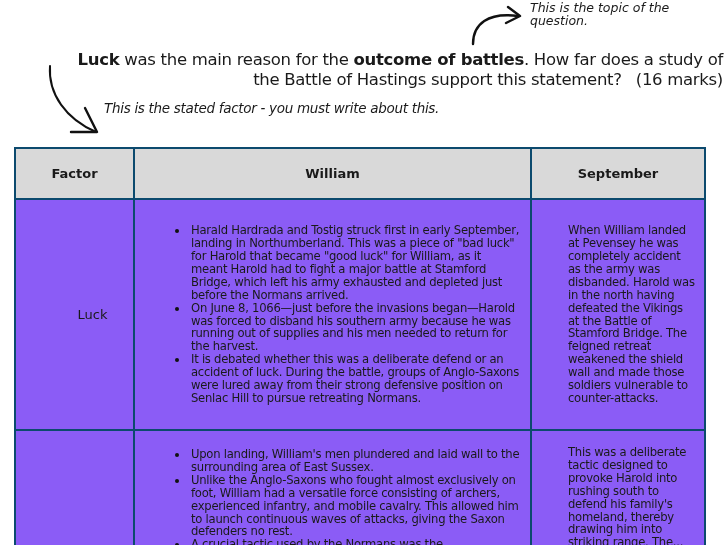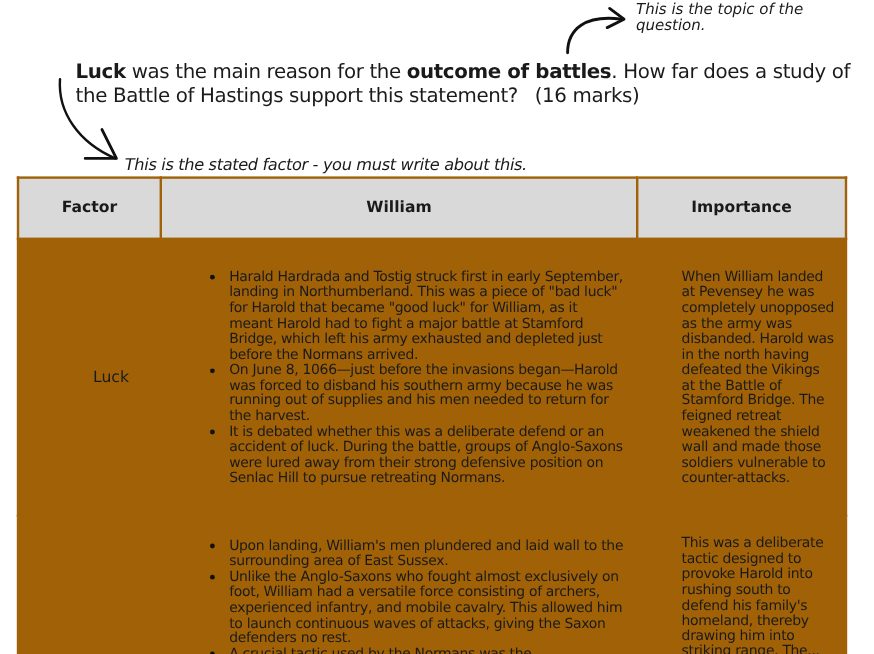--- a/index.html
+++ b/index.html
@@ -8,41 +8,42 @@
 
   .annot-top {
     position: absolute; left: 530px; top: 1px; width: 200px;
     font-family: "DejaVu Sans", sans-serif; font-style: italic;
     font-size: 12.5px; line-height: 13px; color: #1a1a1a;
   }
   .question {
     position: absolute; left: 63px; top: 50px; width: 660px;
     font-family: "DejaVu Sans", sans-serif; font-size: 16.5px; line-height: 20px; color: #1a1a1a;
     letter-spacing: -0.3px;
+    text-align: right;
   }
   .question b { font-weight: bold; }
   .question .marks { margin-left: 14px; }
   .annot-factor {
-    position: absolute; left: 104px; top: 130px;
+    position: absolute; left: 104px; top: 100px;
     font-family: "DejaVu Sans", sans-serif; font-style: italic; font-size: 13.5px; line-height: 16px;
     color: #1a1a1a; letter-spacing: -0.3px;
   }
   svg.arrow { position: absolute; overflow: visible; }
 
   table.grid {
     position: absolute; left: 14px; top: 147px; width: 690px;
     border-collapse: collapse; table-layout: fixed;
   }
-  table.grid th, table.grid td { border: 2px solid #a16207; }
+  table.grid th, table.grid td { border: 2px solid #0c4a6e; }
   table.grid th {
     background: #d9d9d9; height: 51px;
     font-family: "DejaVu Sans", sans-serif; font-weight: bold; font-size: 13px; color: #1a1a1a;
     text-align: center; vertical-align: middle;
   }
-  table.grid td { vertical-align: middle; background: #a16207; padding-left: 36px; }
+  table.grid td { vertical-align: middle; background: #8b5cf6; padding-left: 36px; }
   .c1 { width: 119px; }
   .c2 { width: 397px; }
   .c3 { width: 174px; }
   td.factor {
     text-align: center; font-family: "DejaVu Sans", sans-serif; font-size: 13px; color: #1a1a1a;
   }
   td.evidence { padding: 10px 10px 10px 18px; }
   td.evidence ul { list-style: none; }
   td.evidence li {
     position: relative; padding-left: 20px;
@@ -85,34 +86,34 @@
 <table class="grid">
   <colgroup>
       <col class="c1">
       <col class="c2">
       <col class="c3">
     </colgroup>
   <thead>
     <tr>
       <th>Factor</th>
       <th>William</th>
-      <th>Importance</th>
+      <th>September</th>
     </tr>
   </thead>
   <tbody>
     <tr class="row1">
       <td class="factor">Luck</td>
       <td class="evidence">
         <ul>
           <li>Harald Hardrada and Tostig struck first in early September, landing in Northumberland. This was a piece of "bad luck" for Harold that became "good luck" for William, as it meant Harold had to fight a major battle at Stamford Bridge, which left his army exhausted and depleted just before the Normans arrived.</li>
           <li>On June 8, 1066—just before the invasions began—Harold was forced to disband his southern army because he was running out of supplies and his men needed to return for the harvest.</li>
           <li>It is debated whether this was a deliberate defend or an accident of luck. During the battle, groups of Anglo-Saxons were lured away from their strong defensive position on Senlac Hill to pursue retreating Normans.</li>
         </ul>
       </td>
-      <td class="importance">When William landed at Pevensey he was completely unopposed as the army was disbanded. Harold was in the north having defeated the Vikings at the Battle of Stamford Bridge. The feigned retreat weakened the shield wall and made those soldiers vulnerable to counter-attacks.</td>
+      <td class="importance">When William landed at Pevensey he was completely accident as the army was disbanded. Harold was in the north having defeated the Vikings at the Battle of Stamford Bridge. The feigned retreat weakened the shield wall and made those soldiers vulnerable to counter-attacks.</td>
     </tr>
     <tr class="row2">
       <td class="factor"></td>
       <td class="evidence">
         <ul>
           <li>Upon landing, William's men plundered and laid wall to the surrounding area of East Sussex.</li>
           <li>Unlike the Anglo-Saxons who fought almost exclusively on foot, William had a versatile force consisting of archers, experienced infantry, and mobile cavalry. This allowed him to launch continuous waves of attacks, giving the Saxon defenders no rest.</li>
           <li>A crucial tactic used by the Normans was the...</li>
         </ul>
       </td>

